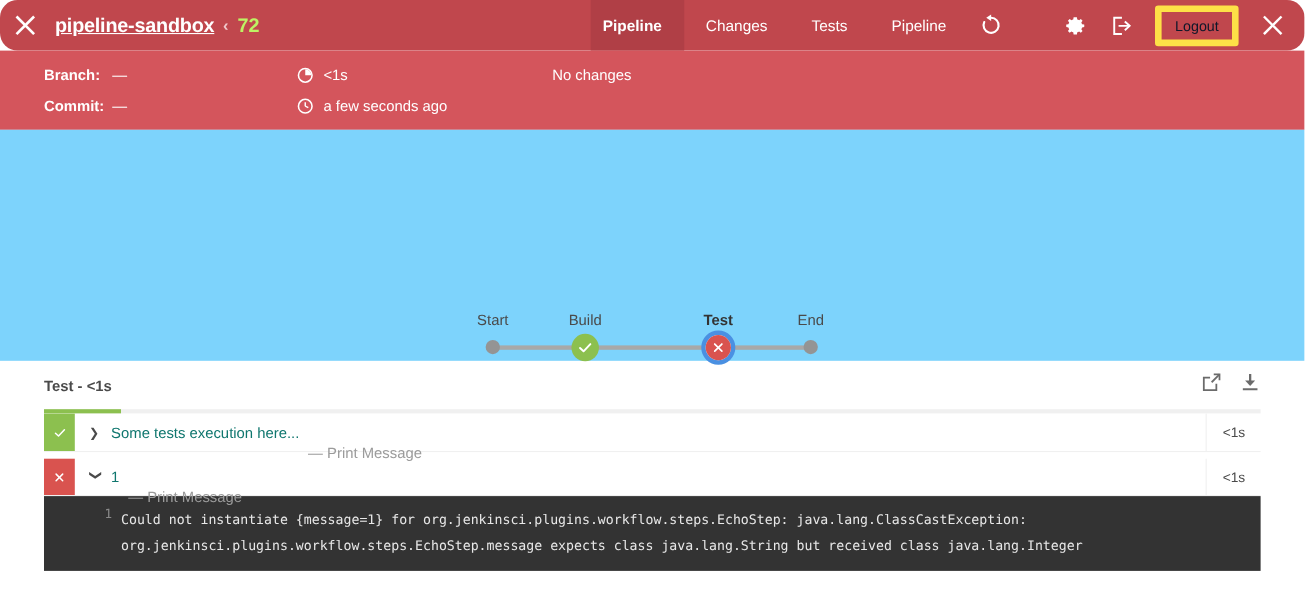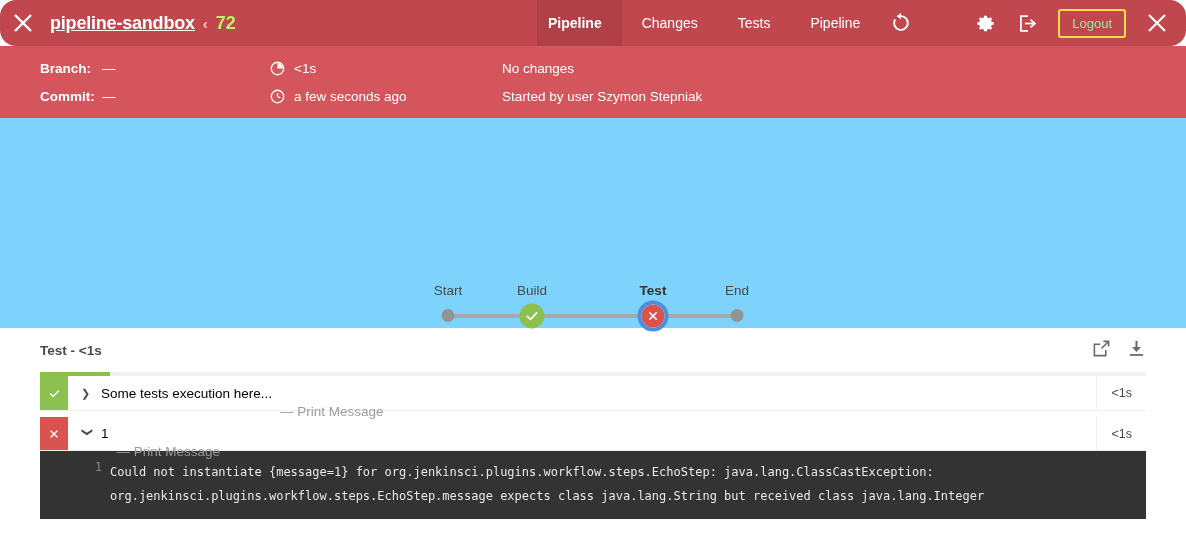--- a/index.html
+++ b/index.html
@@ -79,23 +79,23 @@
     display: flex; align-items: center;
     gap: 0px;
     padding-right: 8px;
   }
   .icon-btn {
     width: 42px; height: 46px;
     display: flex; align-items: center; justify-content: center;
     cursor: pointer;
   }
   .logout-btn {
-    border: 2px solid #fde047;
+    border: 6px solid #fde047;
     border-radius: 3px;
-    color: #86efac;
+    color: #0f172a;
     font-size: 13px;
     padding: 5px 12px;
     background: transparent;
     cursor: pointer;
     font-family: "Liberation Sans", sans-serif;
     margin: 0 10px;
   }
 
   
   .infoband {
@@ -228,21 +228,21 @@
     min-width: 0;
   }
   .step-chev {
     font-size: 11px;
     color: #4a4a4a;
     width: 12px;
     display: inline-block;
   }
   .step-title {
     font-size: 13.5px;
-    color: #000000;
+    color: #0f766e;
   }
   .step-sub {
     font-size: 13.5px;
     color: #9b9b9b;
     margin-top: 36px;
   }
   .step-dur {
     font-size: 12.5px;
     color: #4a4a4a;
     display: flex; align-items: center;
@@ -360,23 +360,20 @@
           <line x1="8" y1="8" x2="11" y2="9.4" stroke="#ffffff" stroke-width="1.4"></line>
         </svg>
       </span>
       <span class="val">a few seconds ago</span>
     </div>
   </div>
 
   <div class="info-col" style="left:502px; top:8px;">
     <div class="info-row">
       <span class="val">No changes</span>
-    </div>
-    <div class="info-row">
-      <span class="val">Started by user Szymon Stepniak</span>
     </div>
   </div>
 </div>
 
 <div class="graph-area">
 
   <div class="node-label" style="left:448px; top:165px;">Start</div>
   <div class="node-label" style="left:532px; top:165px;">Build</div>
   <div class="node-label sel" style="left:653px; top:165px;">Test</div>
   <div class="node-label" style="left:737px; top:165px;">End</div>

